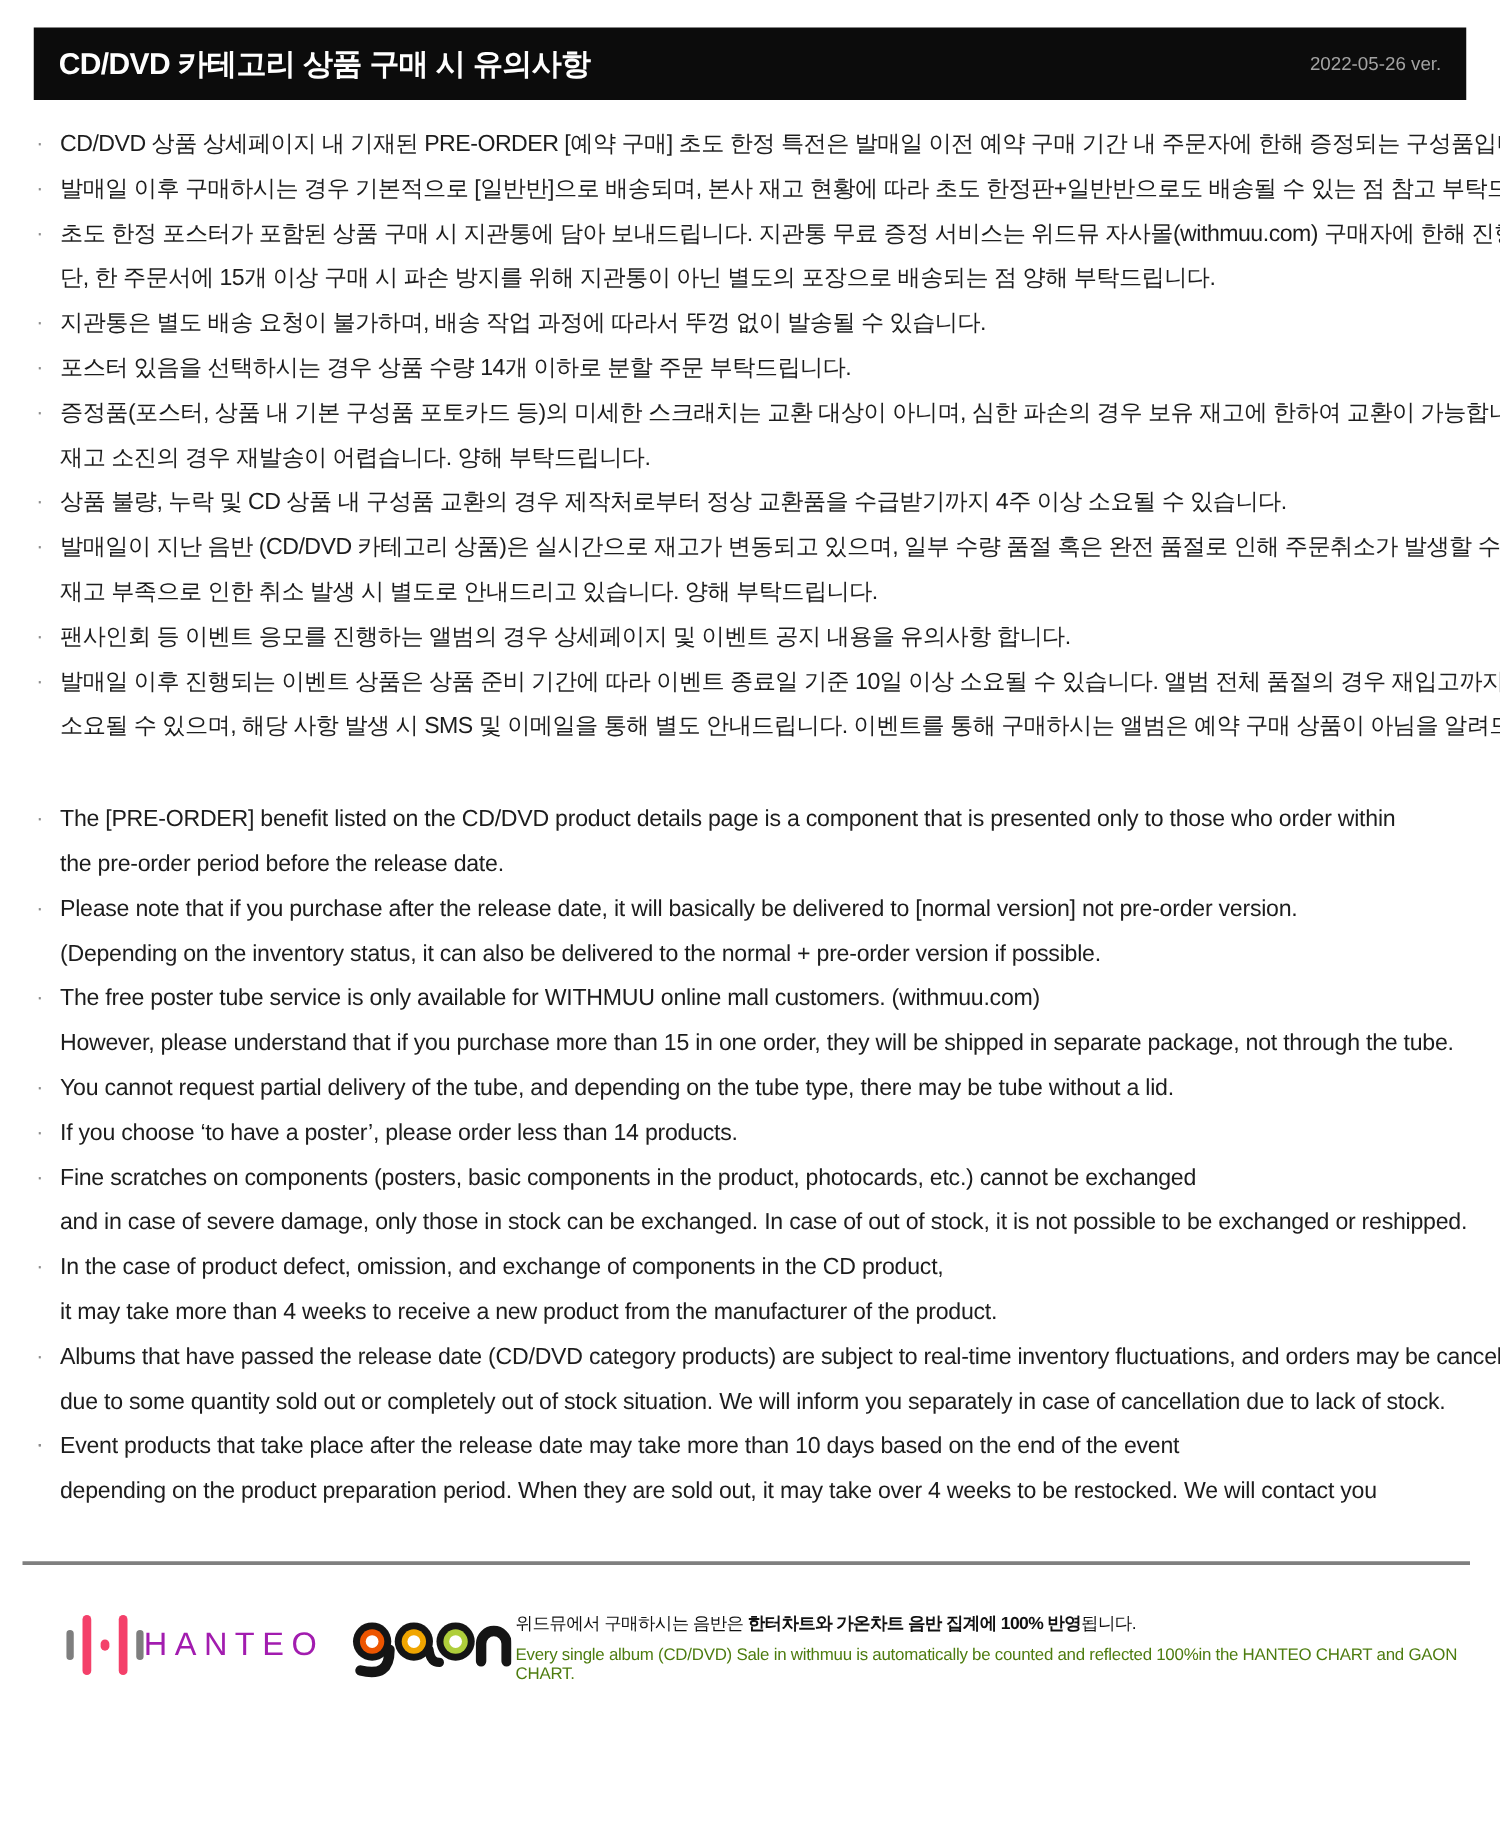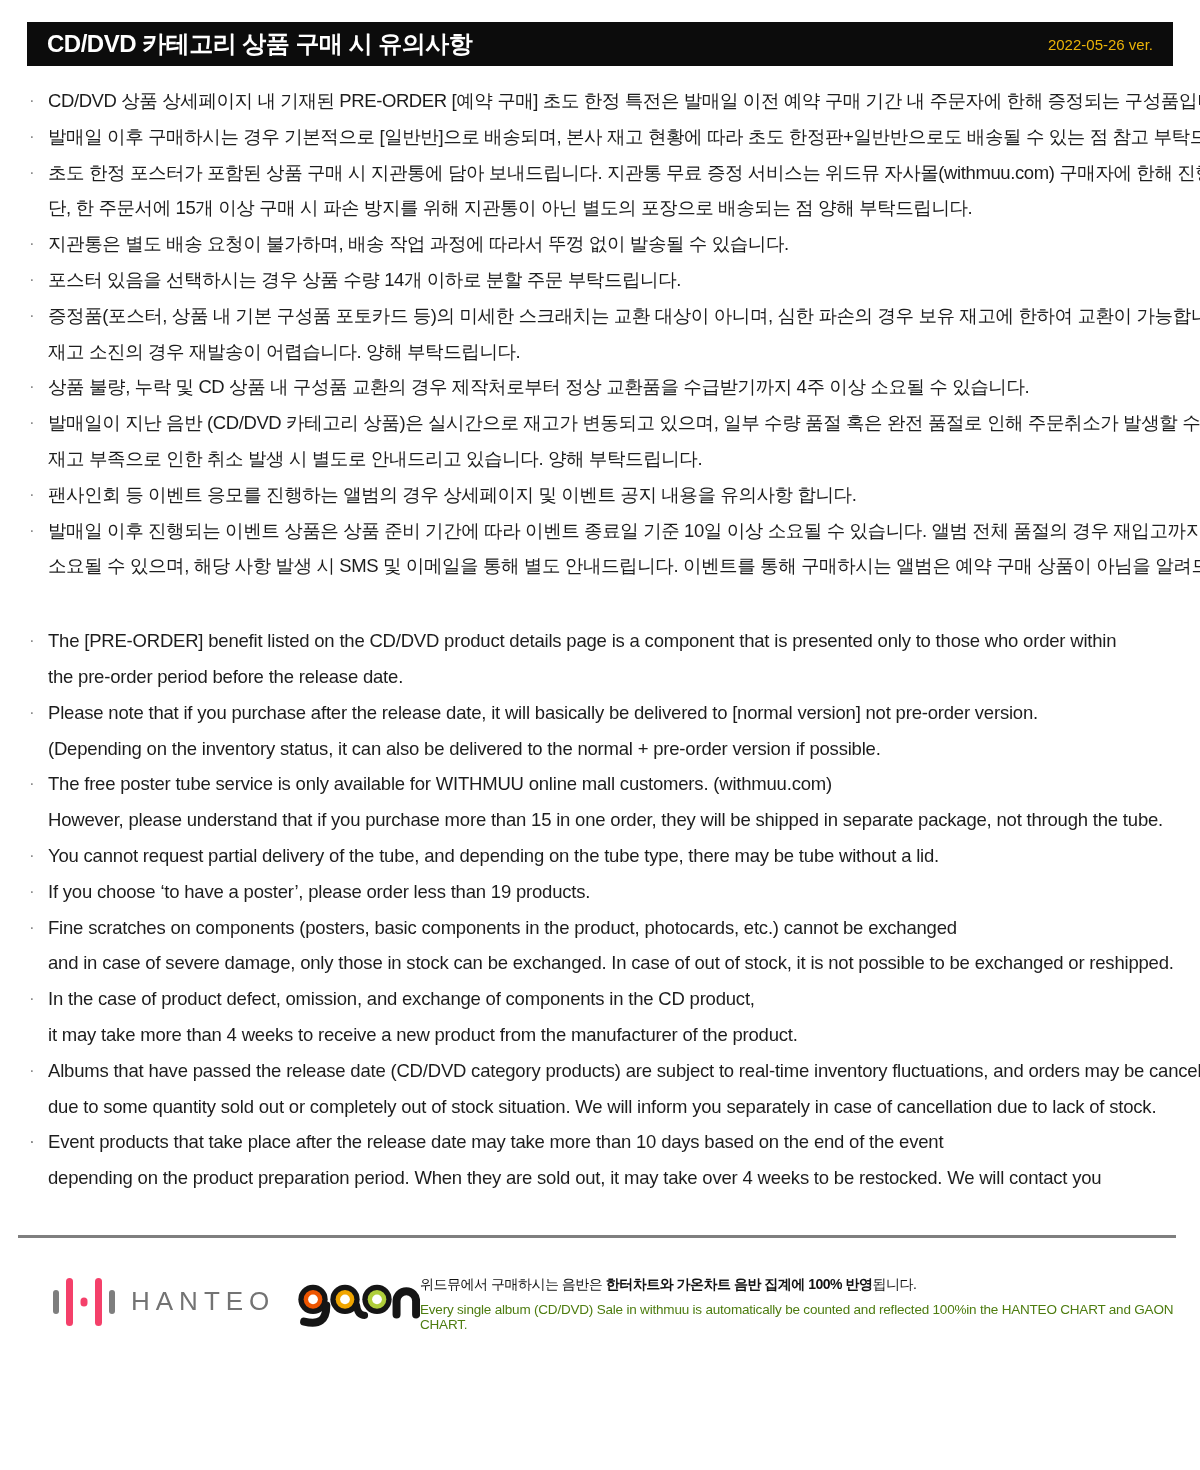--- a/index.html
+++ b/index.html
@@ -3,45 +3,45 @@
 <meta charset="utf-8">
 <style>
   * { box-sizing: border-box; }
   html,body { margin:0; padding:0; }
   body {
     width:1200px; height:1470px; background:#ffffff;
     font-family:"Liberation Sans","DejaVu Sans",sans-serif;
     color:#1d1d1d; overflow:hidden;
   }
   .topbar {
-    margin:22px 27px 0 27px; height:44px; background:#0c0c0c;
+    margin:22px 27px 0 27px; height:58px; background:#0c0c0c;
     display:flex; align-items:center; justify-content:space-between;
     padding:0 20px;
   }
   .topbar .title { color:#ffffff; font-weight:bold; font-size:24px; letter-spacing:-0.5px; }
-  .topbar .version { color:#eab308; font-size:15px; font-weight:normal; }
+  .topbar .version { color:#a3a3a3; font-size:15px; font-weight:normal; }
 
   .content { padding:17px 20px 0 27px; }
   .note-line {
     position:relative; padding-left:21px; font-size:18.5px;
     line-height:35.8px; letter-spacing:-0.4px; white-space:nowrap; color:#1d1d1d;
   }
   .note-line .bullet {
     position:absolute; left:2px; top:0; color:#8a8a8a; font-size:17px;
   }
   .notes-en { margin-top:39px; }
   .notes-en .note-line { letter-spacing:-0.2px; }
 
   .divider { margin:39px 0 0 18px; width:1158px; height:3px; background:#7f7f7f; }
 
   .footer { display:flex; align-items:center; padding-left:53px; margin-top:34px; }
   .logos { display:flex; align-items:center; width:367px; }
   .hanteo { display:flex; align-items:center; }
   .hanteo-word {
-    margin-left:16px; font-size:26px; letter-spacing:6px; color:#737373;
+    font-size:26px; letter-spacing:6px; color:#a21caf;
     font-weight:normal;
   }
   .gaon-svg { margin-left:22px; }
   .footer-text { padding-top:4px; }
   .f-ko { margin:0; font-size:14px; letter-spacing:-0.5px; color:#111; }
   .f-ko b { font-weight:bold; }
   .f-en { margin:8px 0 0 0; font-size:13.5px; letter-spacing:-0.2px; color:#4d7c0f; }
 </style>
 </head>
 <body>
@@ -164,21 +164,21 @@
           <span class="txt">However, please understand that if you purchase more than 15 in one order, they will be shipped in separate package, not through the tube.</span>
         </div>
 
         <div class="note-line">
           <span class="bullet">·</span>
           <span class="txt">You cannot request partial delivery of the tube, and depending on the tube type, there may be tube without a lid.</span>
         </div>
 
         <div class="note-line">
           <span class="bullet">·</span>
-          <span class="txt">If you choose ‘to have a poster’, please order less than 19 products.</span>
+          <span class="txt">If you choose ‘to have a poster’, please order less than 14 products.</span>
         </div>
 
         <div class="note-line">
           <span class="bullet">·</span>
           <span class="txt">Fine scratches on components (posters, basic components in the product, photocards, etc.) cannot be exchanged</span>
         </div>
 
         <div class="note-line">
           <span class="bullet"></span>
           <span class="txt">and in case of severe damage, only those in stock can be exchanged. In case of out of stock, it is not possible to be exchanged or reshipped.</span>

